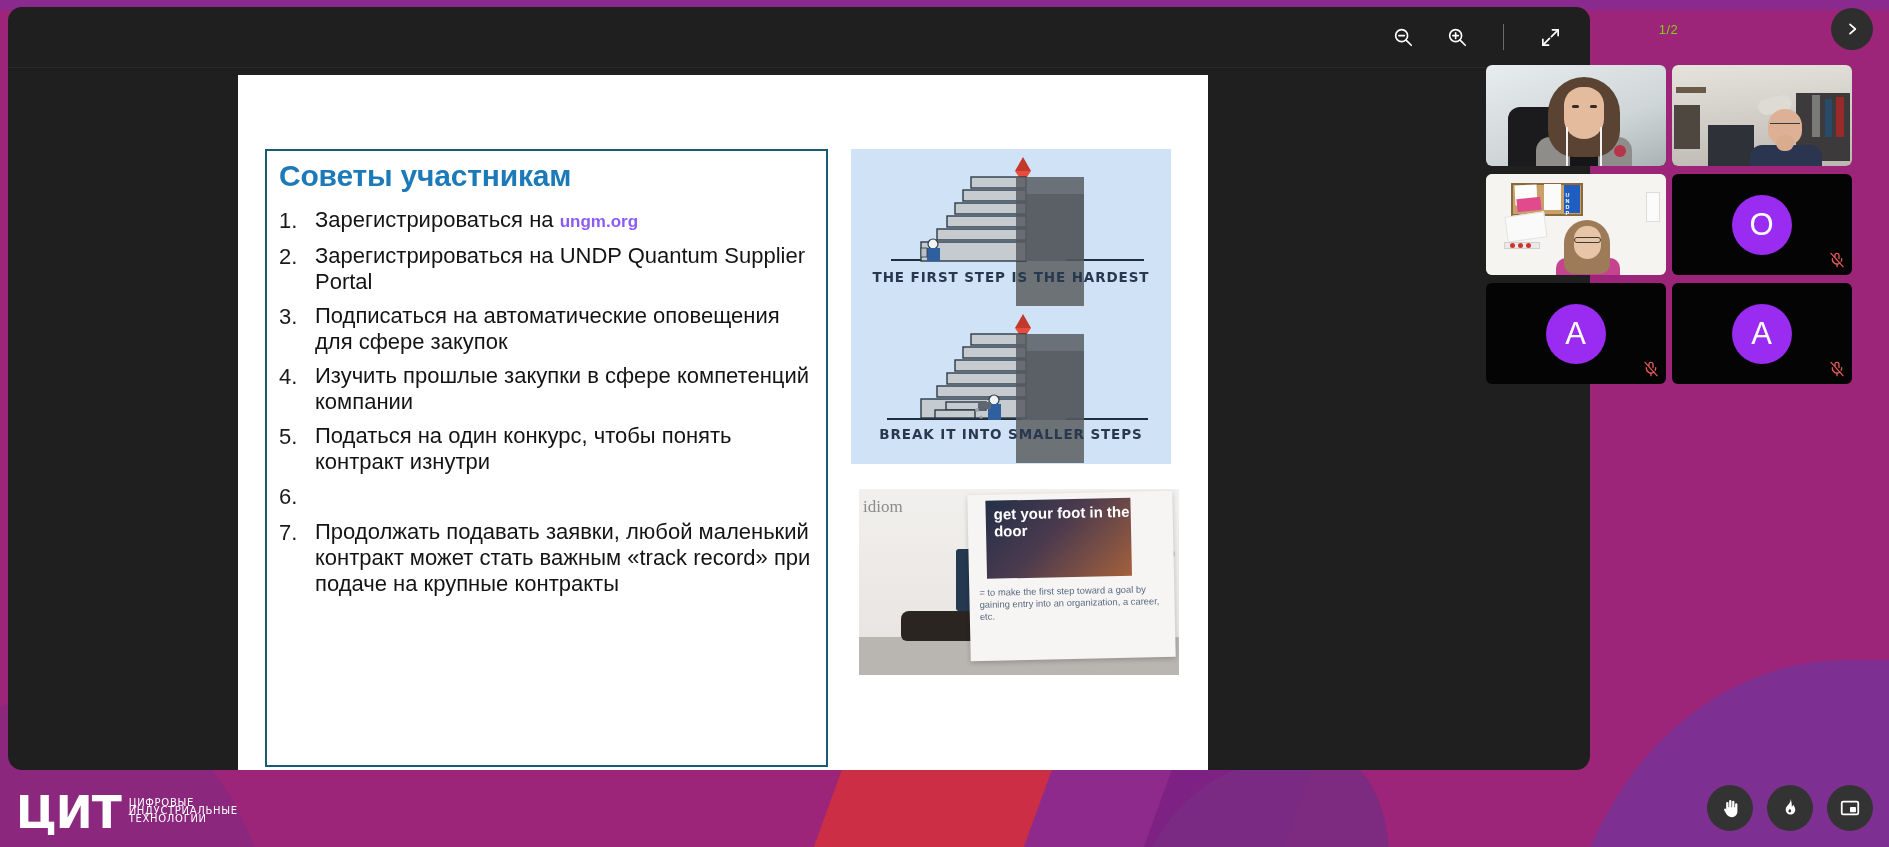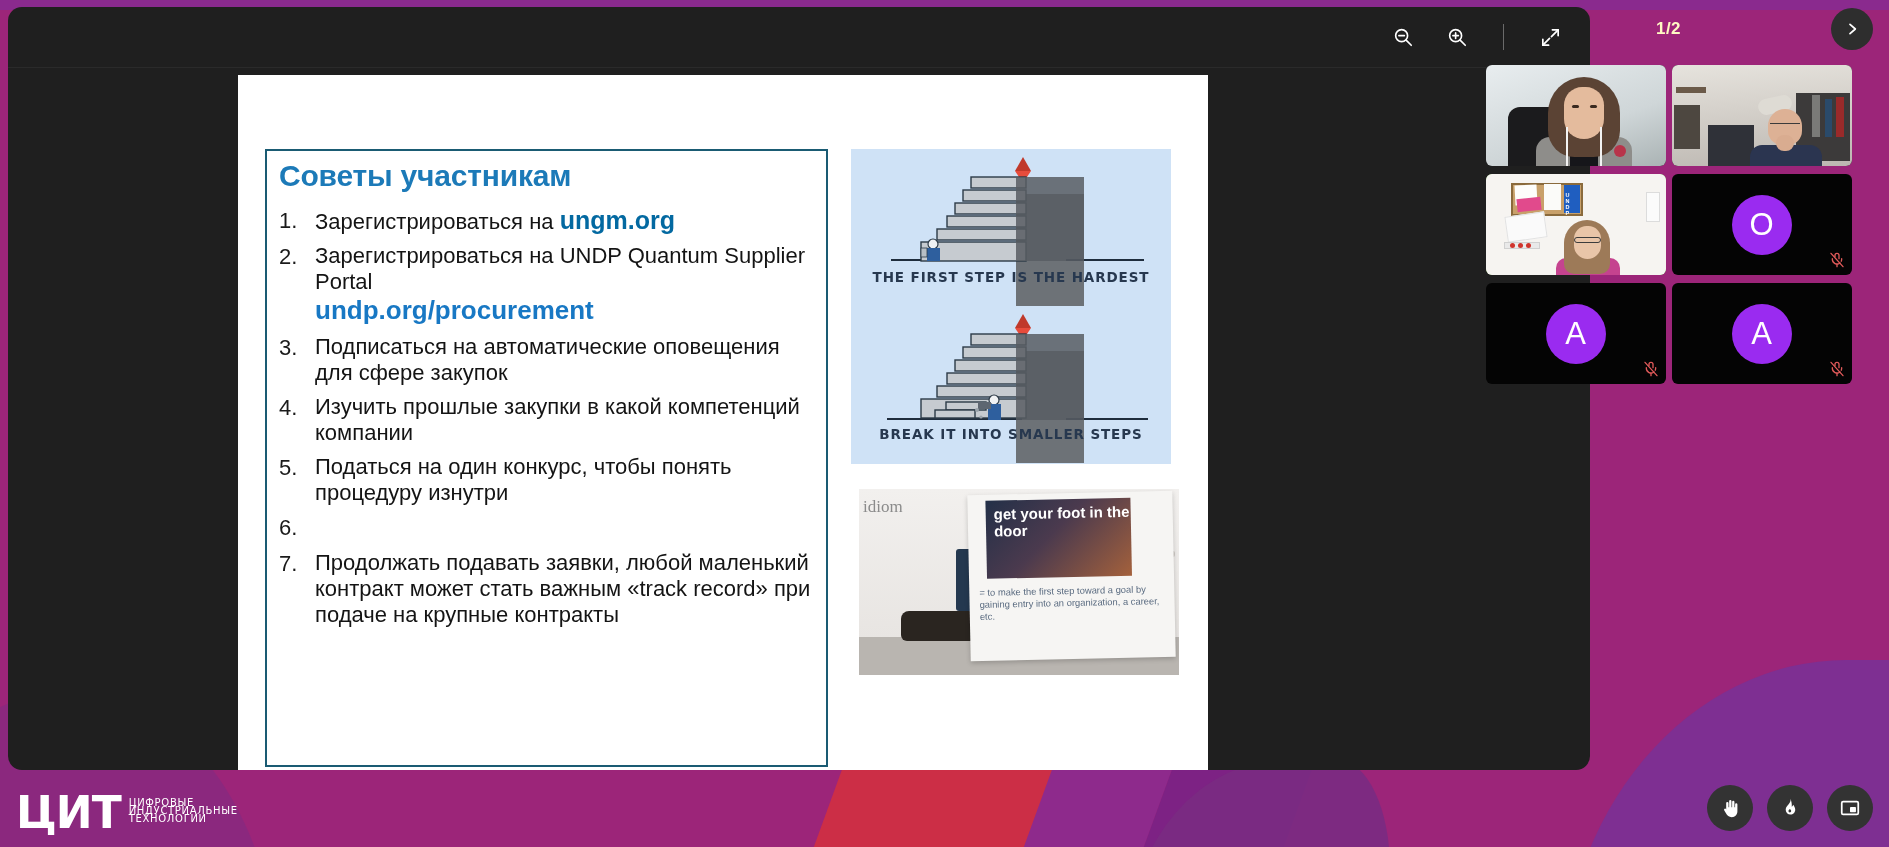--- a/index.html
+++ b/index.html
@@ -140,23 +140,23 @@
     color: #1a1a1a;
     line-height: 28px;
   }
   .tip-text {
     font-size: 22px;
     color: #141414;
     line-height: 26px;
     flex: 1;
   }
   .tip-link {
-    color: #0369a1;
+    color: #8b5cf6;
     font-weight: bold;
-    font-size: 25px;
+    font-size: 17px;
   }
   .tip-link-block {
     display: block;
     color: #1878c4;
     font-weight: bold;
     font-size: 26px;
     line-height: 31px;
   }
 
   
@@ -242,23 +242,23 @@
     position: absolute;
     left: 1448px; top: 0;
     width: 441px; height: 847px;
   }
   #pager {
     position: absolute;
     left: 0; top: 0; width: 441px; height: 58px;
     display: flex; align-items: center; justify-content: center;
   }
   #pager-label {
-    font-size: 17px;
-    color: #fef9c3;
-    font-weight: bold;
+    font-size: 13px;
+    color: #84cc16;
+    font-weight: normal;
     letter-spacing: .5px;
   }
   #pager-next {
     position: absolute;
     right: 16px; top: 8px;
     width: 42px; height: 42px;
     border-radius: 50%;
     background: #2e2e2e;
     display: flex; align-items: center; justify-content: center;
     cursor: pointer;
@@ -437,36 +437,36 @@
 
           <div class="tips-list">
 
             <div class="tip-row">
               <div class="tip-num">1.</div>
               <div class="tip-text"><span>Зарегистрироваться на </span><span class="tip-link">ungm.org</span></div>
             </div>
 
             <div class="tip-row">
               <div class="tip-num">2.</div>
-              <div class="tip-text"><span>Зарегистрироваться на UNDP Quantum Supplier Portal</span><span class="tip-link-block">undp.org/procurement</span></div>
+              <div class="tip-text"><span>Зарегистрироваться на UNDP Quantum Supplier Portal</span></div>
             </div>
 
             <div class="tip-row">
               <div class="tip-num">3.</div>
               <div class="tip-text">Подписаться на автоматические оповещения для сфере закупок</div>
             </div>
 
             <div class="tip-row">
               <div class="tip-num">4.</div>
-              <div class="tip-text">Изучить прошлые закупки в какой компетенций компании</div>
+              <div class="tip-text">Изучить прошлые закупки в сфере компетенций компании</div>
             </div>
 
             <div class="tip-row">
               <div class="tip-num">5.</div>
-              <div class="tip-text">Податься на один конкурс, чтобы понять процедуру изнутри</div>
+              <div class="tip-text">Податься на один конкурс, чтобы понять контракт изнутри</div>
             </div>
 
             <div class="tip-row">
               <div class="tip-num">6.</div>
             </div>
 
             <div class="tip-row">
               <div class="tip-num">7.</div>
               <div class="tip-text">Продолжать подавать заявки, любой маленький контракт может стать важным «track record» при подаче на крупные контракты</div>
             </div>

